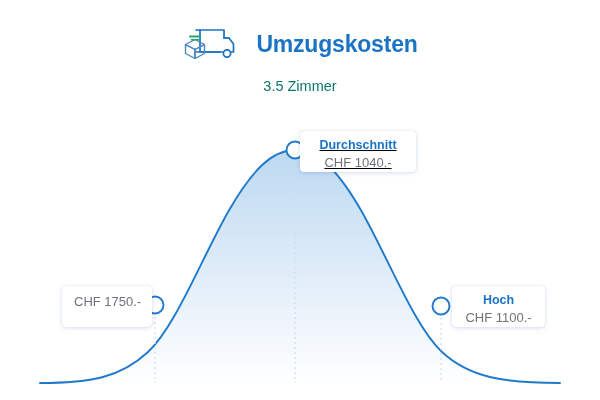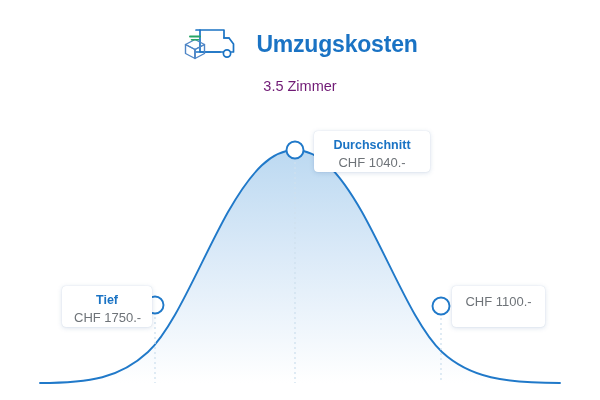--- a/index.html
+++ b/index.html
@@ -54,21 +54,21 @@
     line-height: 1;
     white-space: nowrap;
   }
   .subtitle {
     position: absolute;
     top: 79px;
     left: 0;
     width: 600px;
     text-align: center;
     font-size: 14.5px;
-    color: #701a75;
+    color: #0f766e;
     line-height: 1;
     white-space: nowrap;
   }
 
   
   .chart-area {
     position: absolute;
     top: 0;
     left: 0;
     width: 600px;
@@ -103,21 +103,21 @@
   }
   .callout .c-value {
     display: block;
     font-size: 13px;
     color: #6e7378;
     line-height: 1.3;
     margin-top: 1px;
   }
 
   #callout-low   { left: 62px;  top: 286px; width: 90px;  height: 41px; }
-  #callout-avg   { left: 314px; top: 131px; width: 116px; height: 41px; }
+  #callout-avg   { left: 300px; top: 131px; width: 116px; height: 41px; text-decoration: underline; }
   #callout-high  { left: 452px; top: 286px; width: 93px;  height: 41px; }
 </style>
 </head>
 <body>
 
 <div id="app">
 
   <div class="header">
 
     <div class="title-row">
@@ -180,27 +180,27 @@
       <line x1="155" y1="307" x2="155" y2="383" stroke="#cfe0ef" stroke-width="1.3" stroke-dasharray="2 3"></line>
       <line x1="295" y1="152" x2="295" y2="383" stroke="#cfe0ef" stroke-width="1.3" stroke-dasharray="2 3"></line>
       <line x1="441" y1="308" x2="441" y2="383" stroke="#cfe0ef" stroke-width="1.3" stroke-dasharray="2 3"></line>
 
       <circle cx="155" cy="305" r="8.5" fill="#ffffff" stroke="#2079c9" stroke-width="1.9"></circle>
       <circle cx="295" cy="150" r="8.5" fill="#ffffff" stroke="#2079c9" stroke-width="1.9"></circle>
       <circle cx="441" cy="306" r="8.5" fill="#ffffff" stroke="#2079c9" stroke-width="1.9"></circle>
     </svg>
 
     <div class="callout" id="callout-low">
-      <span class="c-label">Tief</span>
       <span class="c-value">CHF 1750.-</span>
     </div>
 
     <div class="callout" id="callout-avg">
       <span class="c-label">Durchschnitt</span>
       <span class="c-value">CHF 1040.-</span>
     </div>
 
     <div class="callout" id="callout-high">
+      <span class="c-label">Hoch</span>
       <span class="c-value">CHF 1100.-</span>
     </div>
 
   </div>
 </div>
 
 </body></html>

